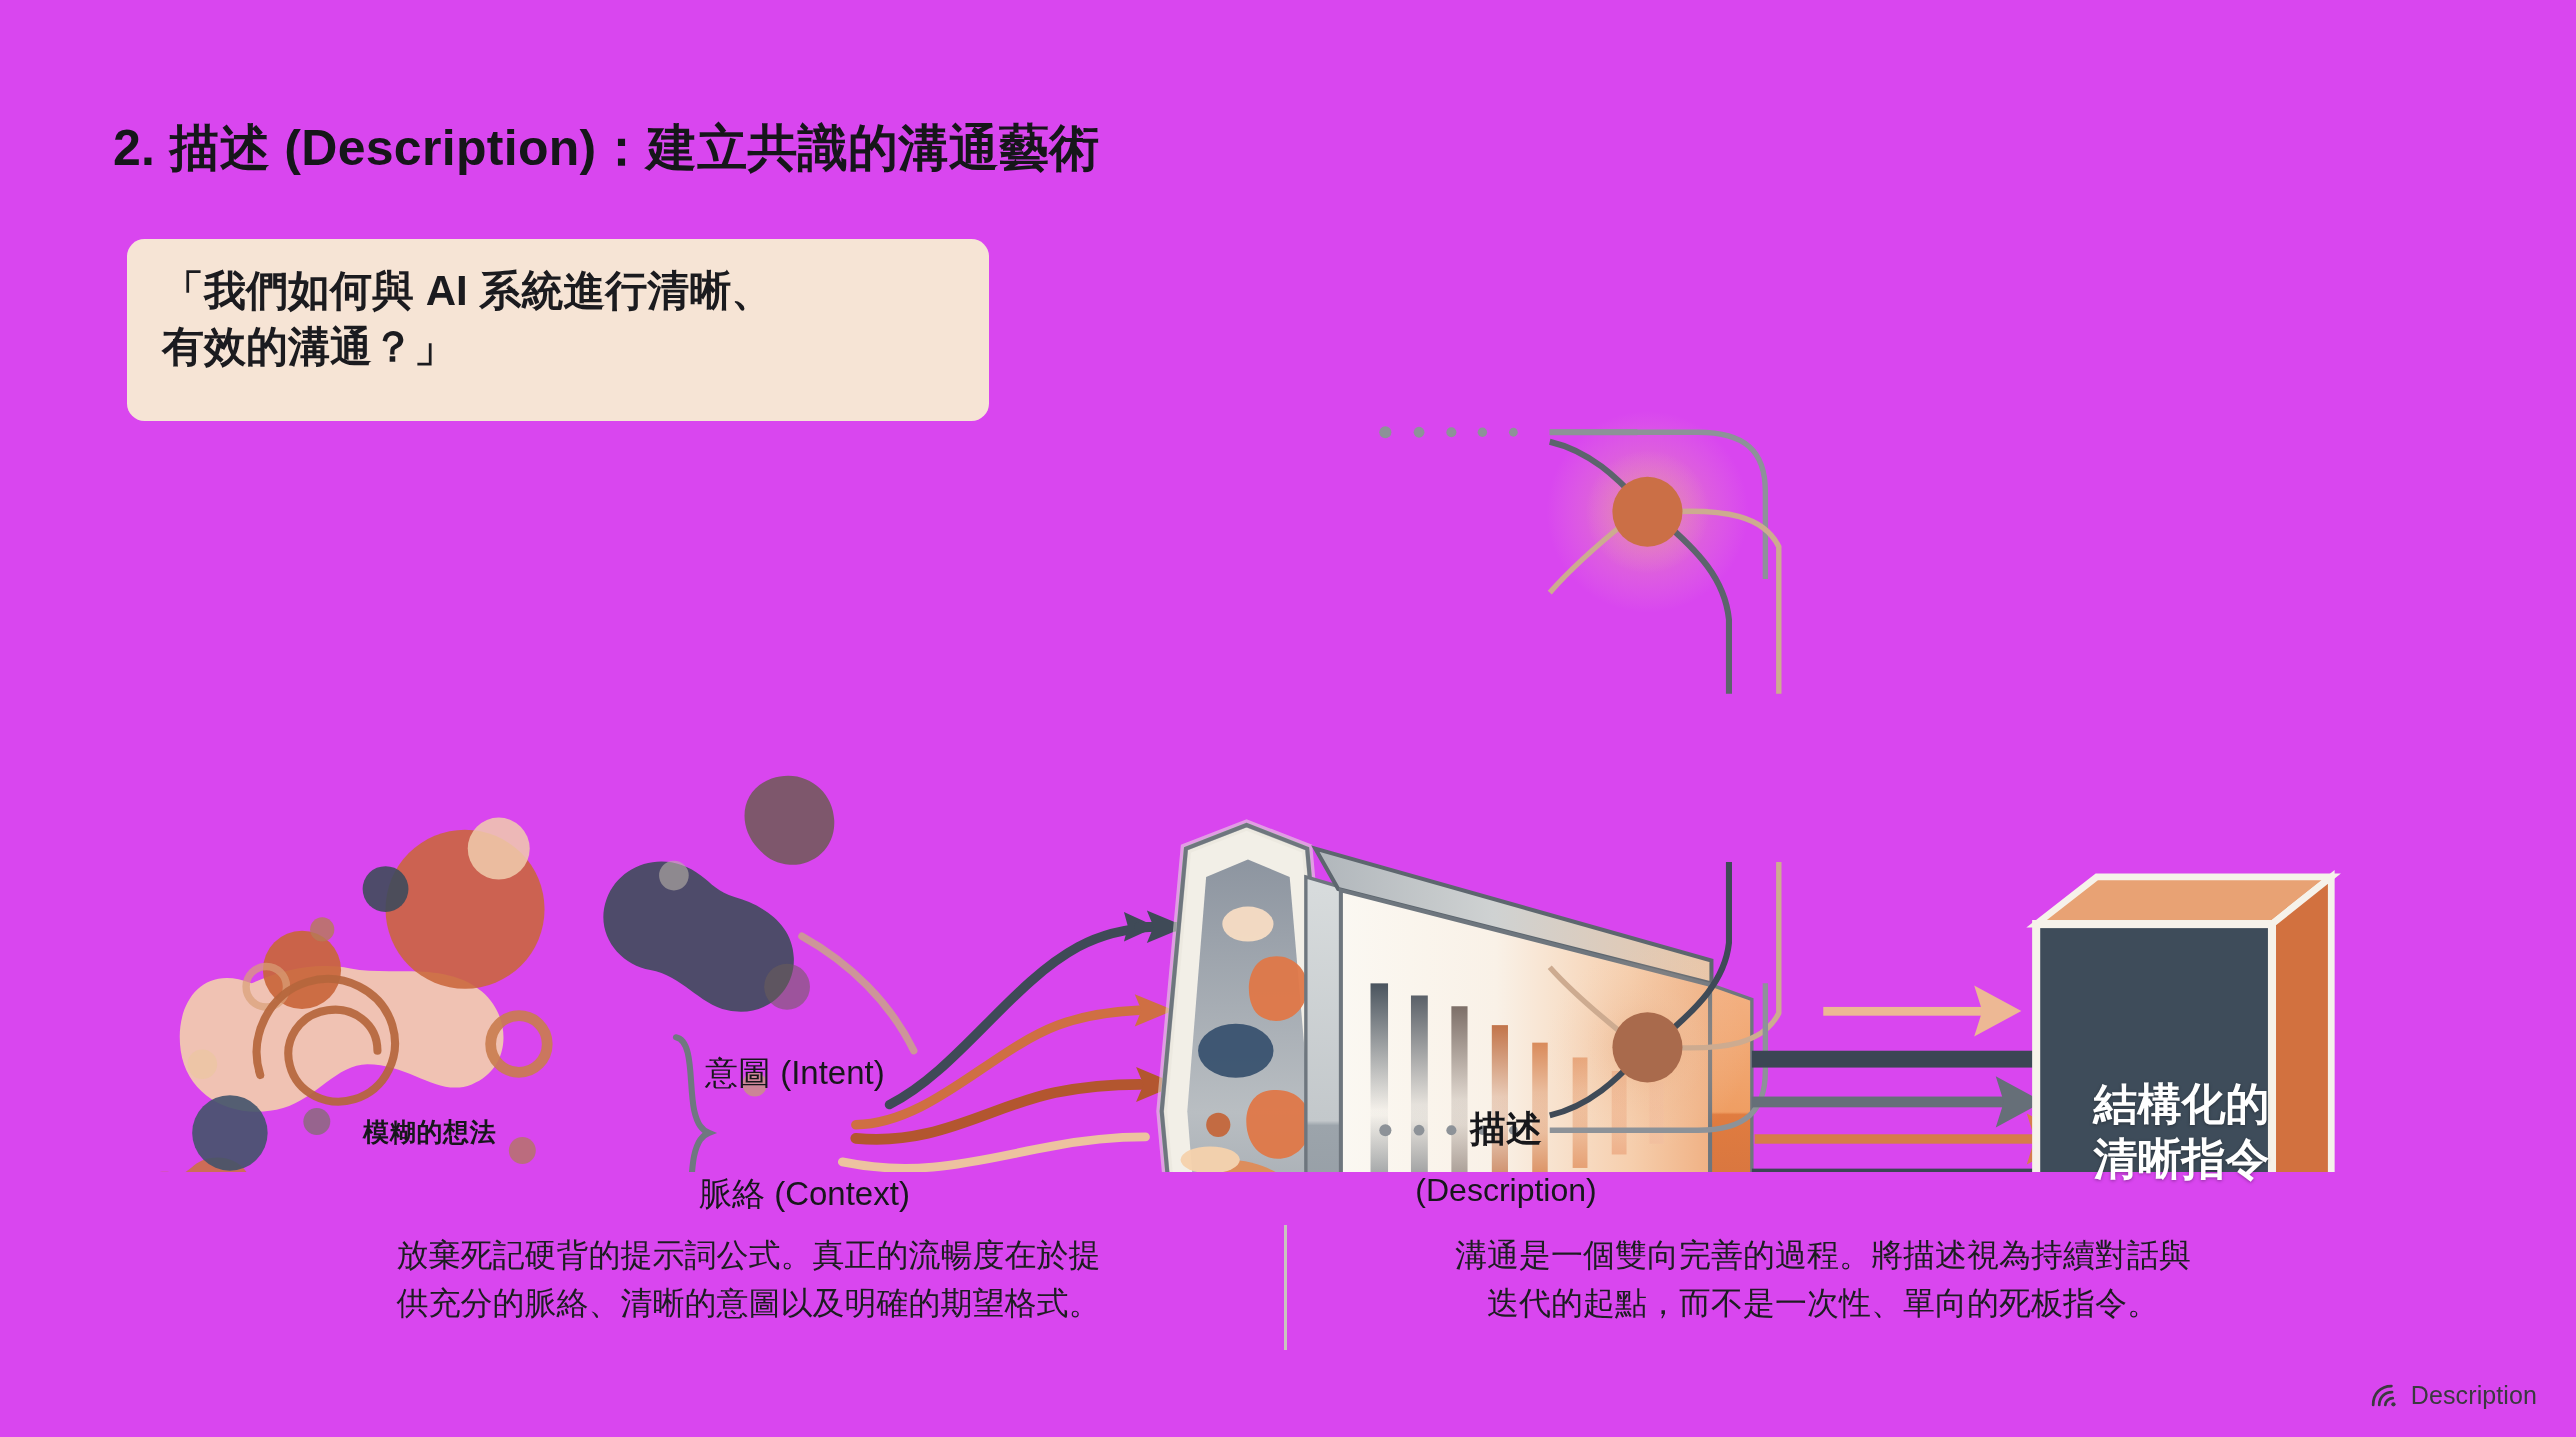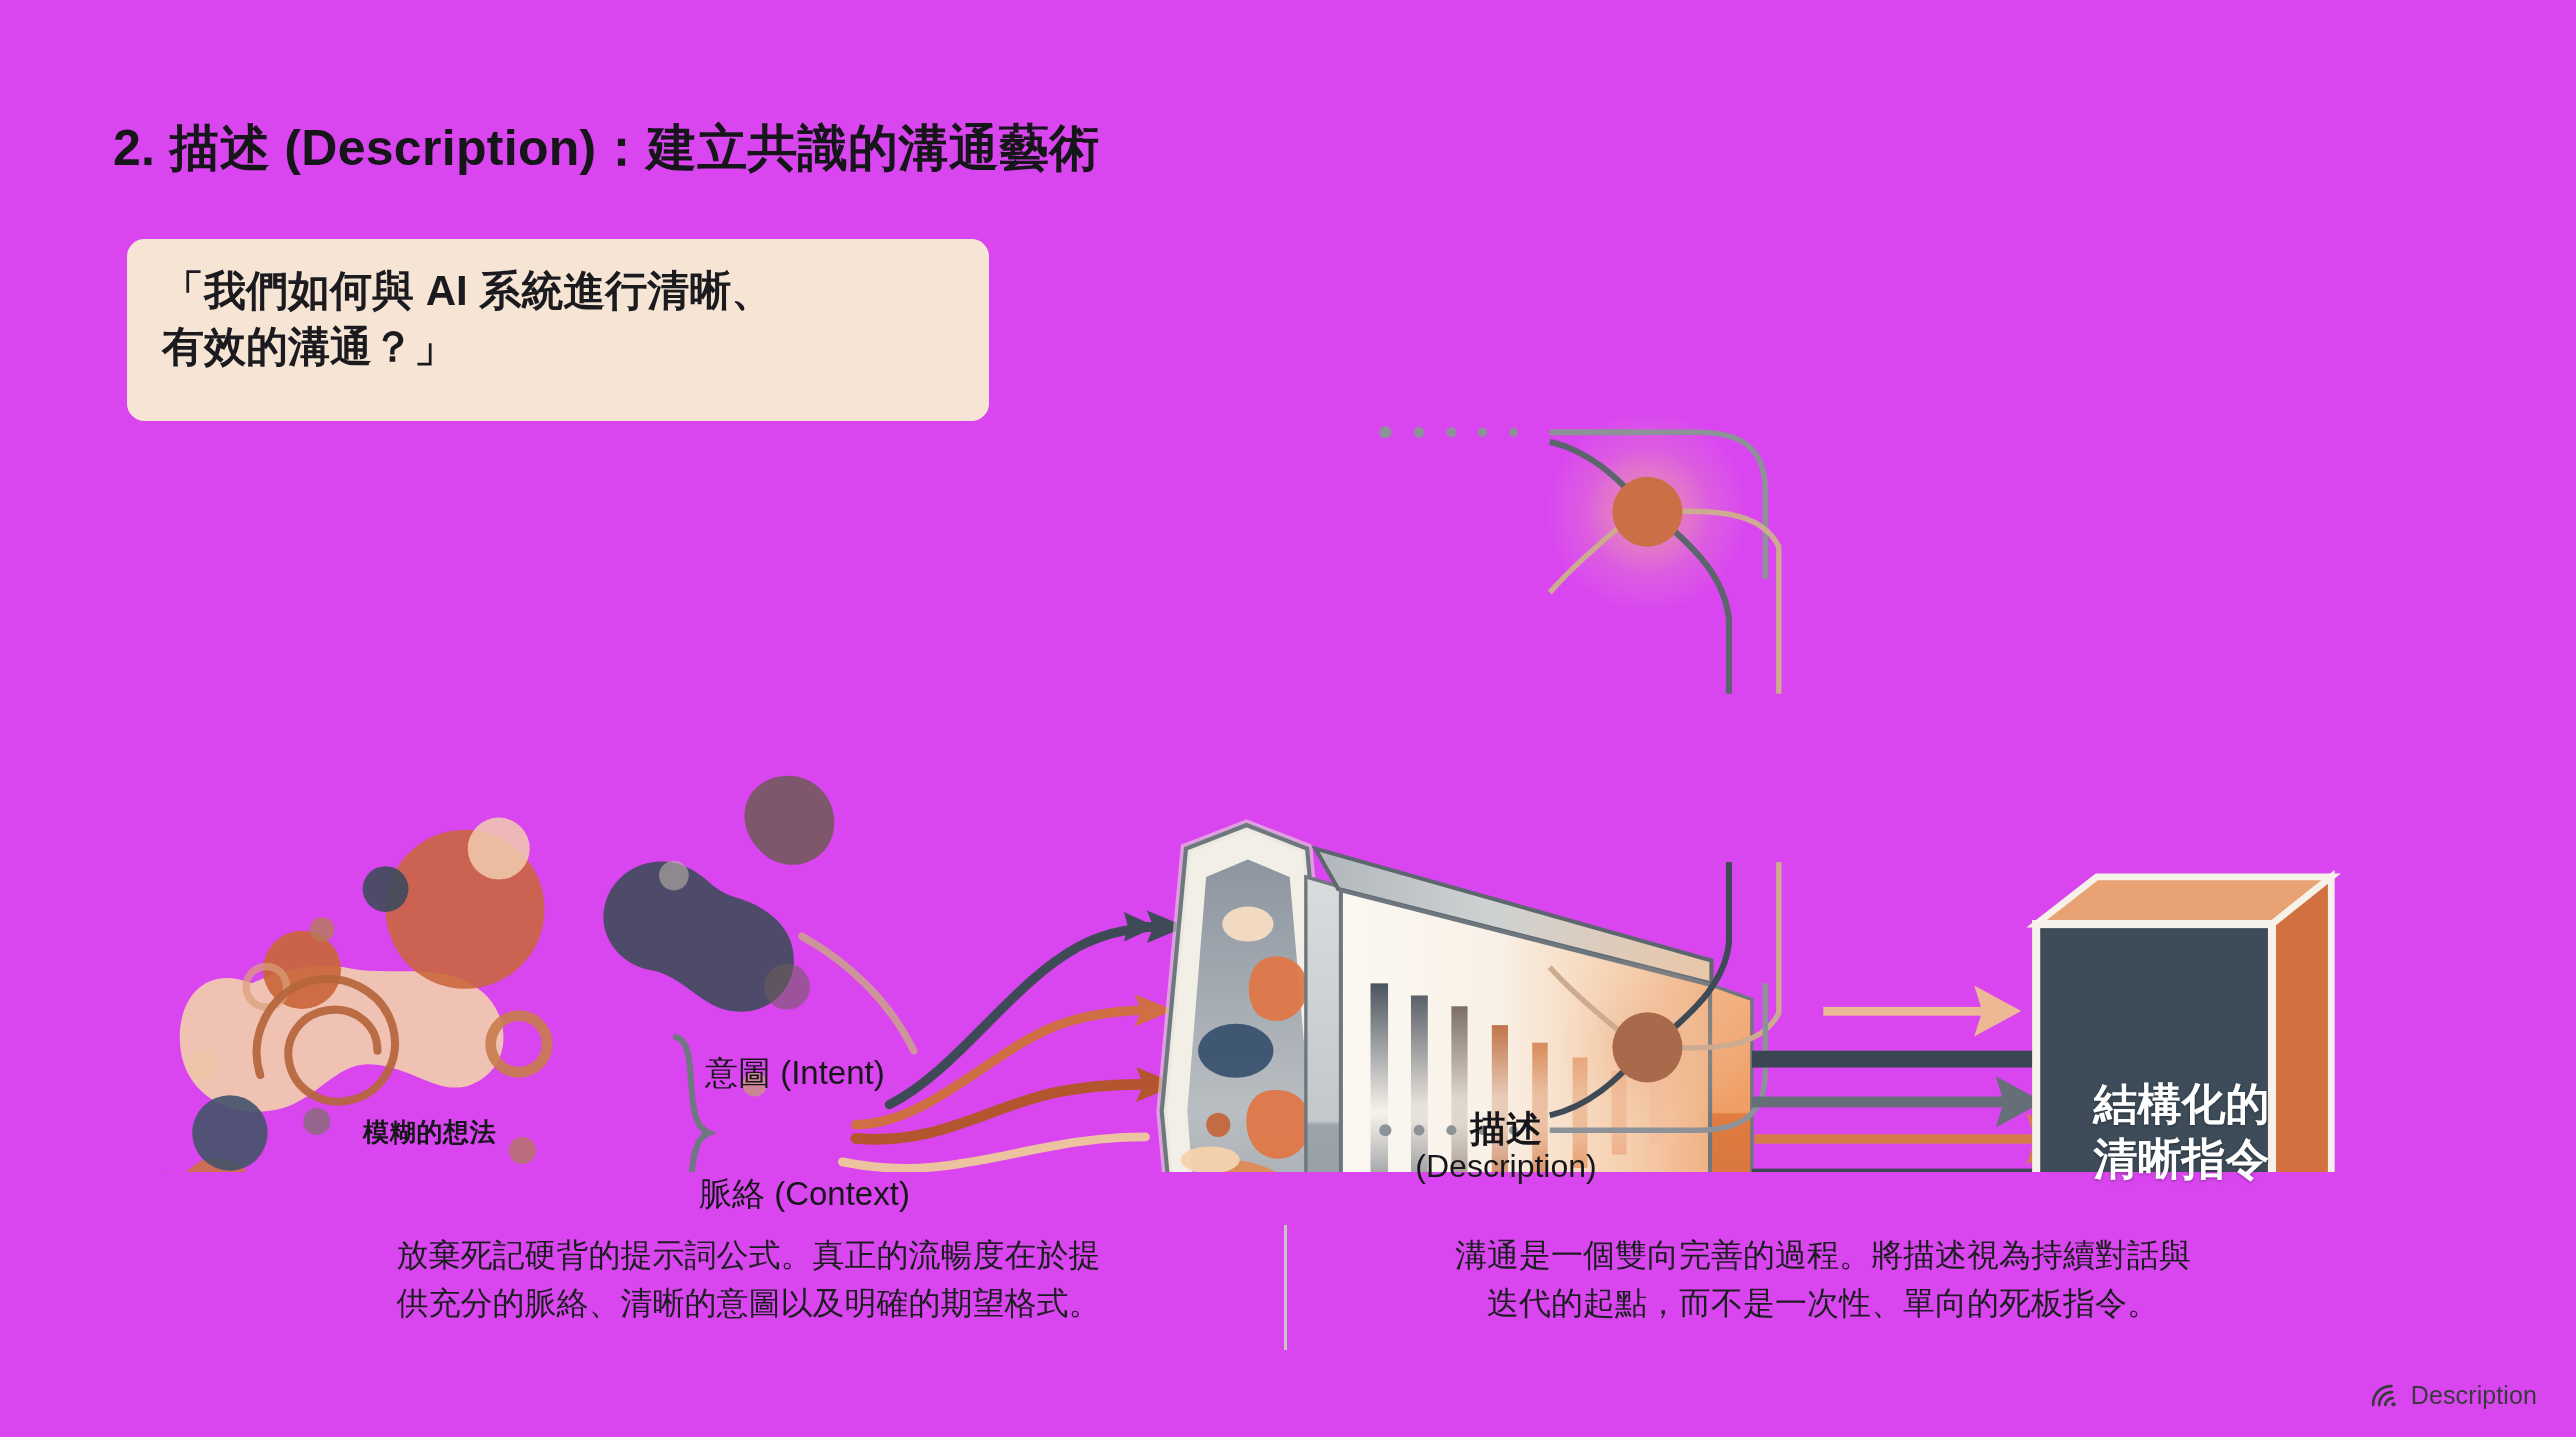--- a/index.html
+++ b/index.html
@@ -91,20 +91,21 @@
     width: 256px;
     text-align: center;
     font-size: 36px;
     font-weight: bold;
     line-height: 1.12;
   }
   #label-desc .en {
     display: block;
     font-size: 32px;
     font-weight: 500;
+    margin-top: 24px;
   }
   #label-output {
     left: 2040px;
     top: 699px;
     width: 283px;
     text-align: center;
     color: #ffffff;
     font-size: 44px;
     font-weight: bold;
     line-height: 1.26;

